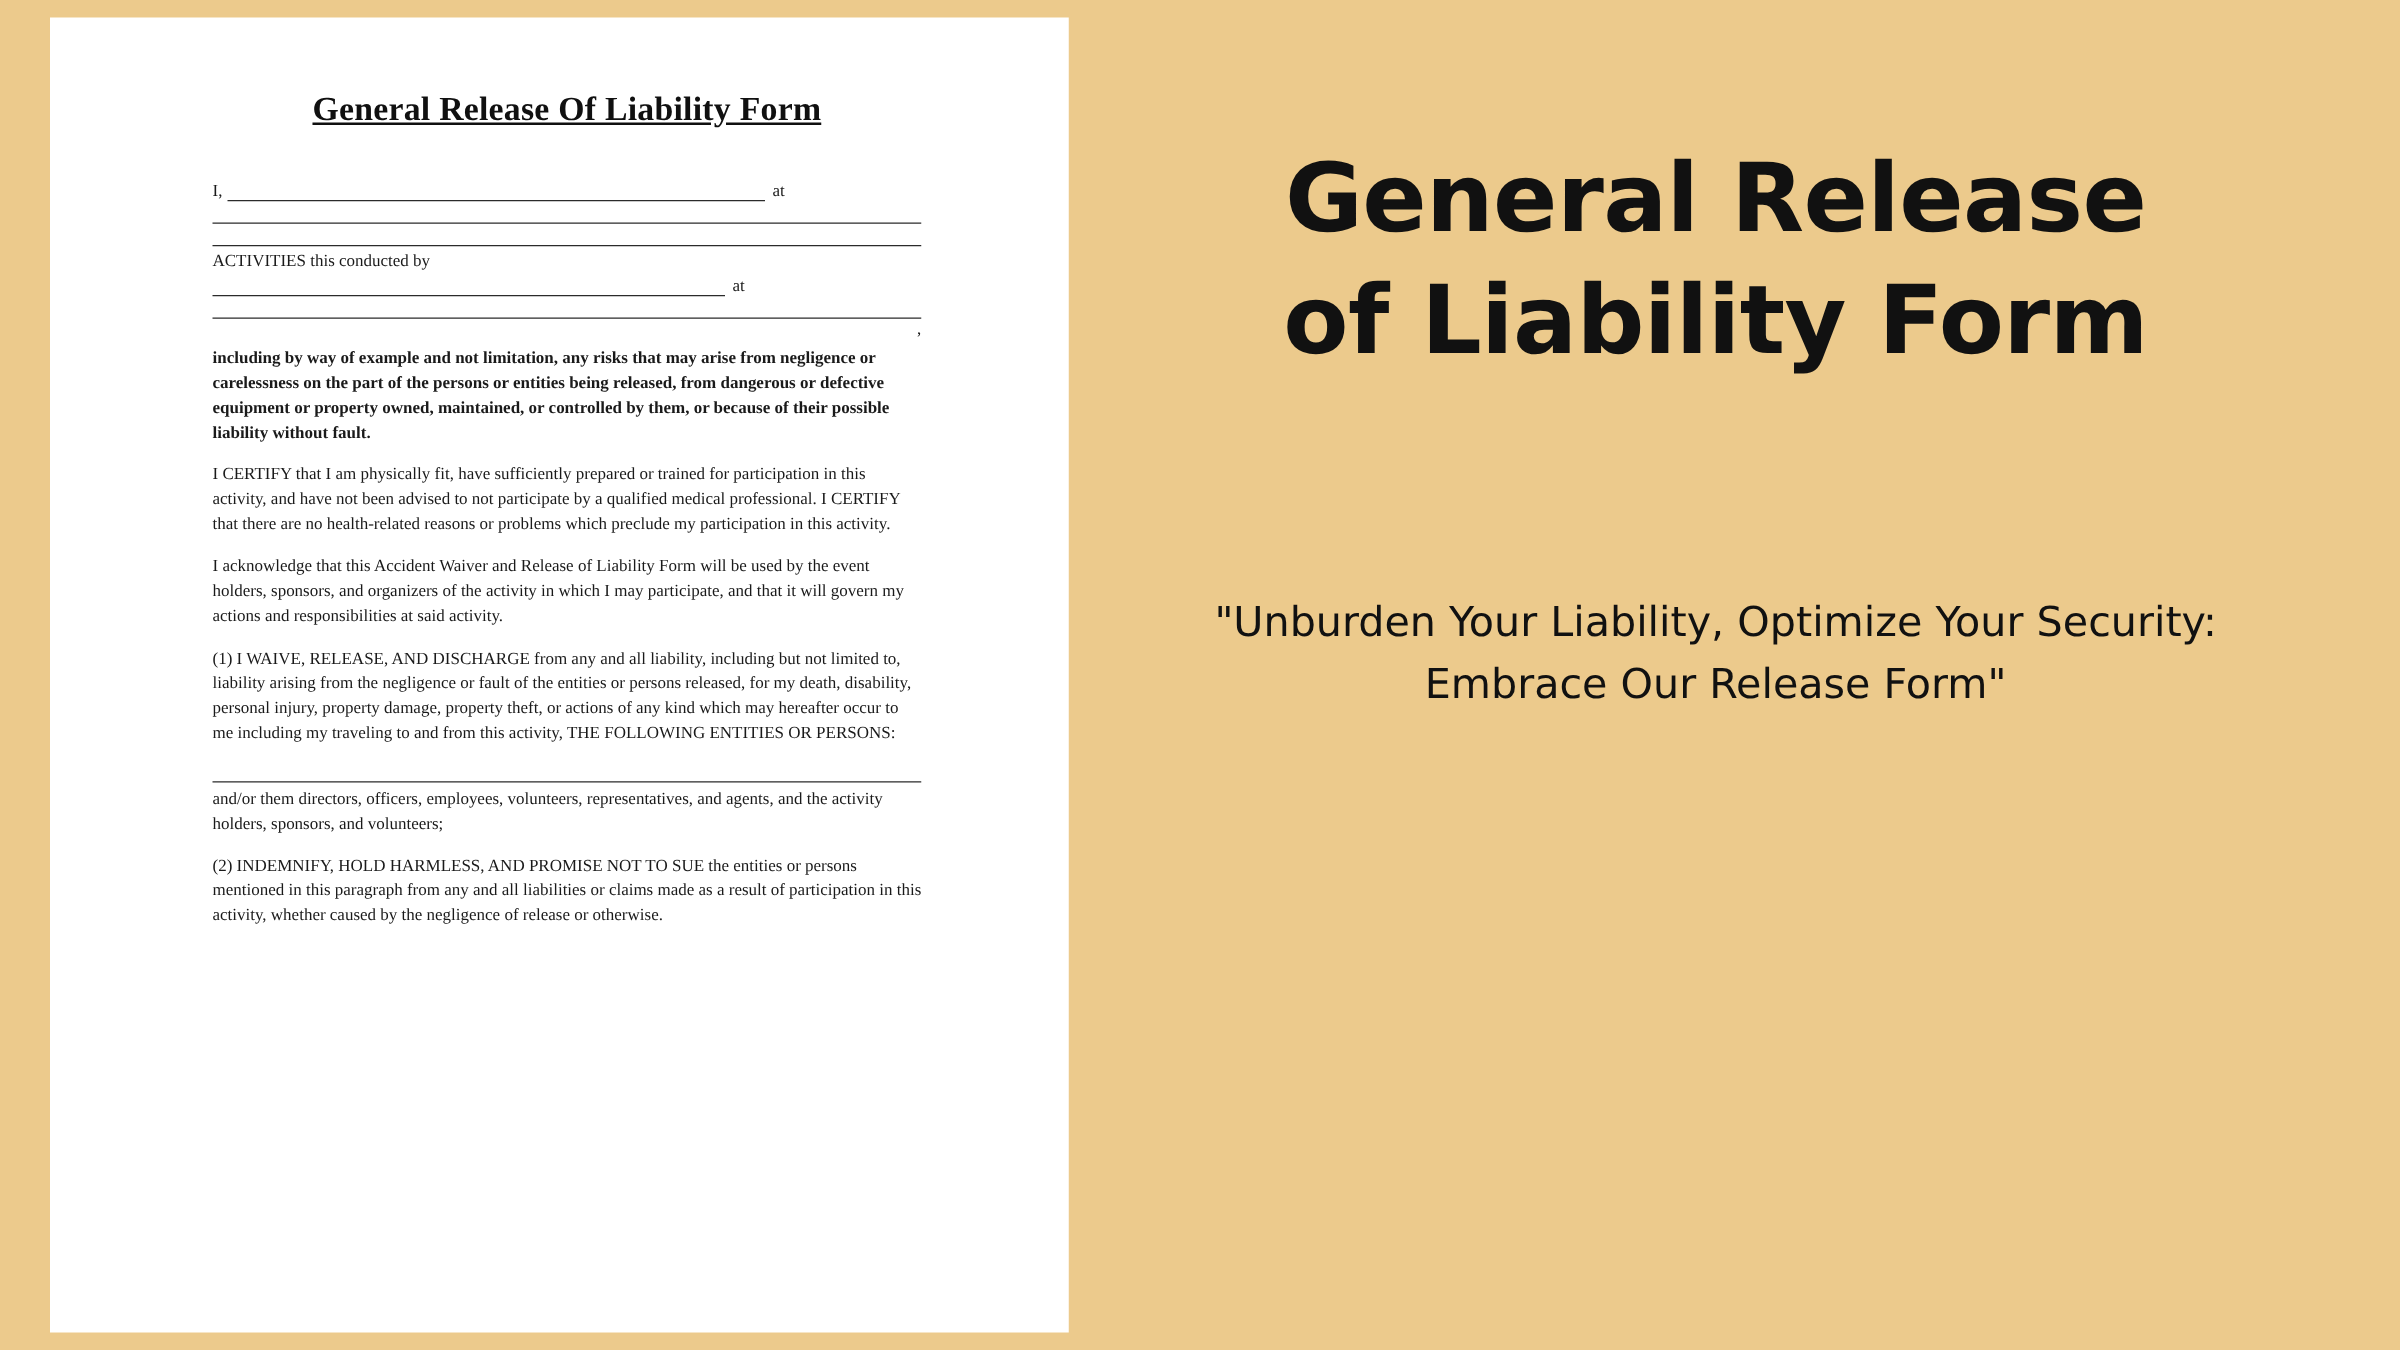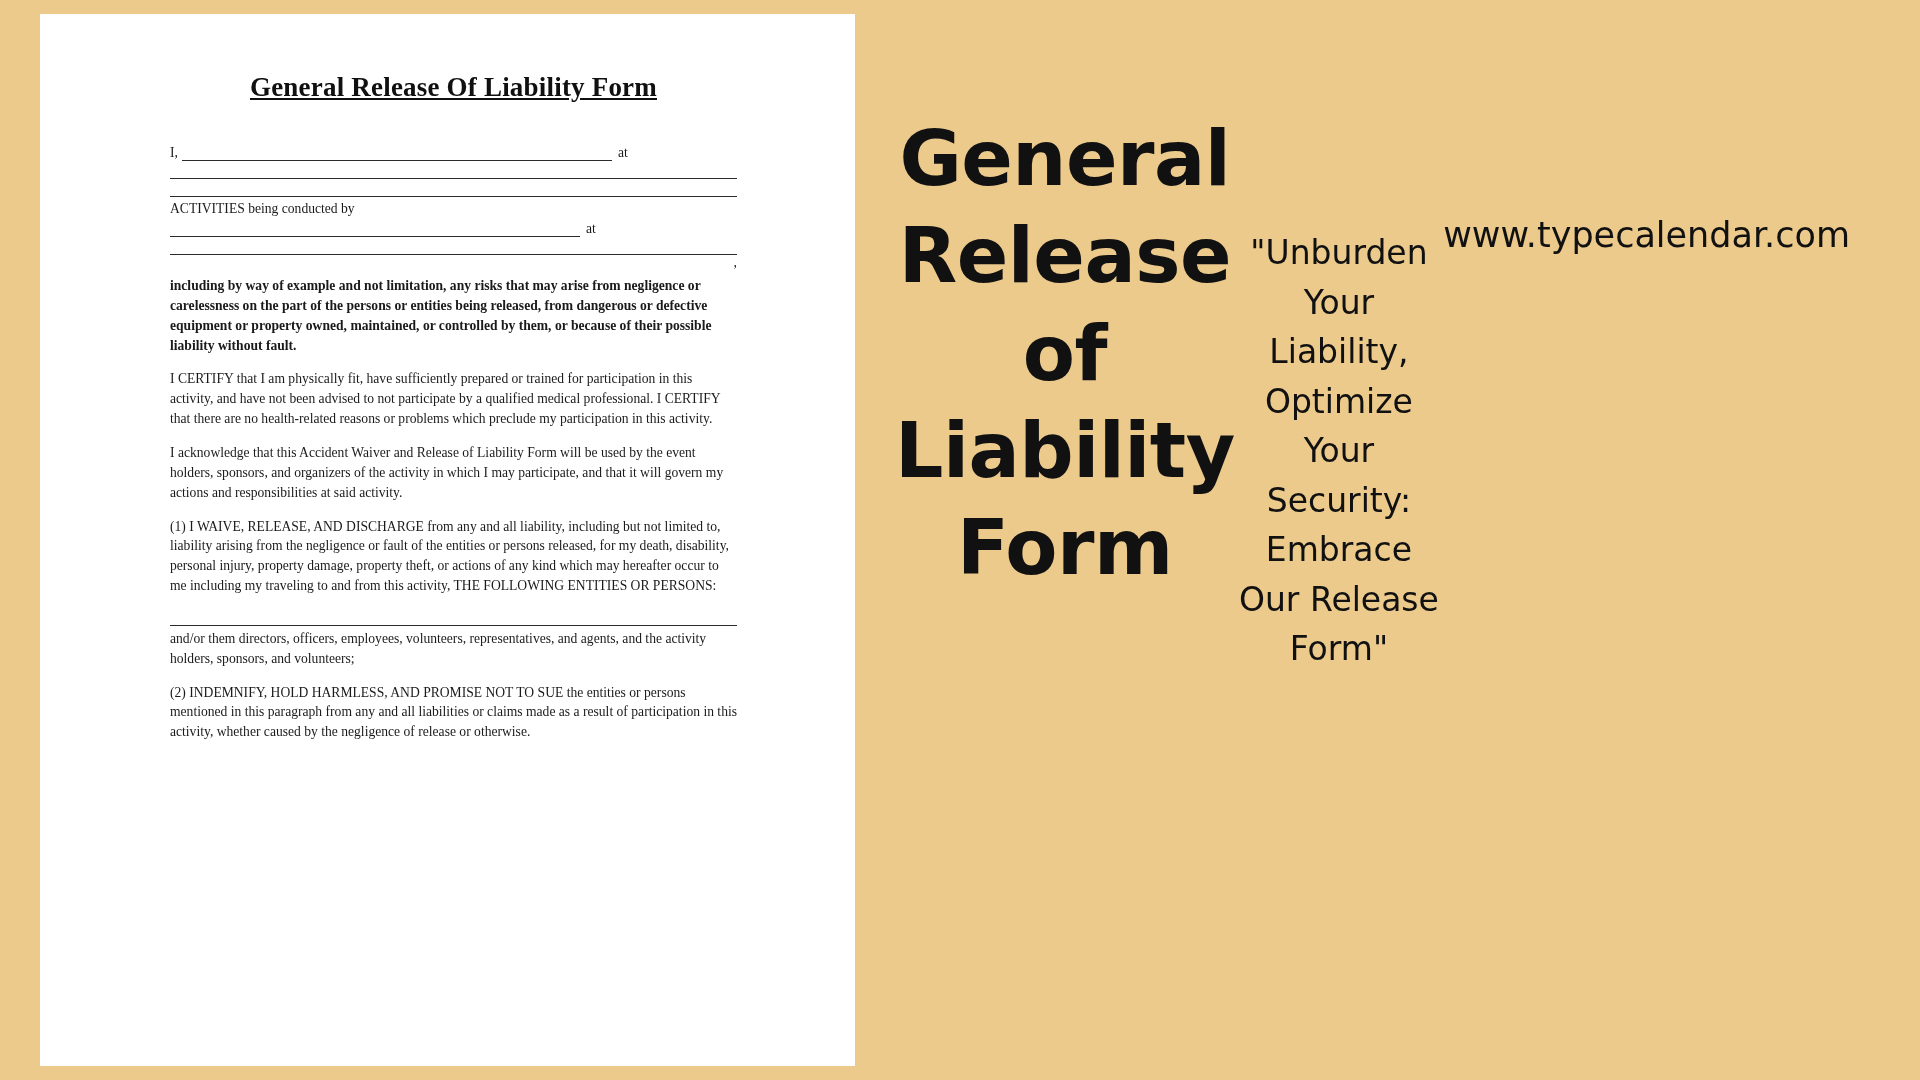--- a/index.html
+++ b/index.html
@@ -102,20 +102,21 @@
     line-height: 1;
     margin: -2px 0 6px 0;
   }
 
   
   .promo-pane {
     flex: 1 1 auto;
     padding: 60px 70px 40px 40px;
     box-sizing: border-box;
     display: flex;
+    flex-direction: column;
     color: #131313;
   }
   .promo-title {
     font-family: "DejaVu Sans", sans-serif;
     font-weight: bold;
     font-size: 76px;
     line-height: 1.28;
     letter-spacing: -0.5px;
     margin: 50px 0 0 0;
     color: #111111;
@@ -152,21 +153,21 @@
 
         <div class="line-row">
           <span class="lead">I,</span>
           <span class="rule short"></span>
           <span class="tail">at</span>
         </div>
         <div class="rule-full"></div>
         <div class="rule-full tight"></div>
 
         <div class="caps-block">
-          <div>ACTIVITIES being conducted by</div>
+          <div>ACTIVITIES this conducted by</div>
         </div>
 
         <div class="line-row">
           <span class="rule mid"></span>
           <span class="tail">at</span>
         </div>
         <div class="rule-full"></div>
         <div class="comma-end">,</div>
 
         <p class="para first">including by way of example and not limitation, any risks that may arise from negligence or carelessness on the part of the persons or entities being released, from dangerous or defective equipment or property owned, maintained, or controlled by them, or because of their possible liability without fault.</p>
@@ -182,16 +183,15 @@
       </div>
     </div>
   </div>
 
   <div class="promo-pane">
     <h1 class="promo-title">
       <span class="l1">General Release</span>
       <span class="l2">of Liability Form</span>
     </h1>
     <div class="promo-tagline">"Unburden Your Liability, Optimize Your Security: Embrace Our Release Form"</div>
-    <div class="promo-url">www.typecalendar.com</div>
   </div>
 
 </div>
 
 </body></html>

